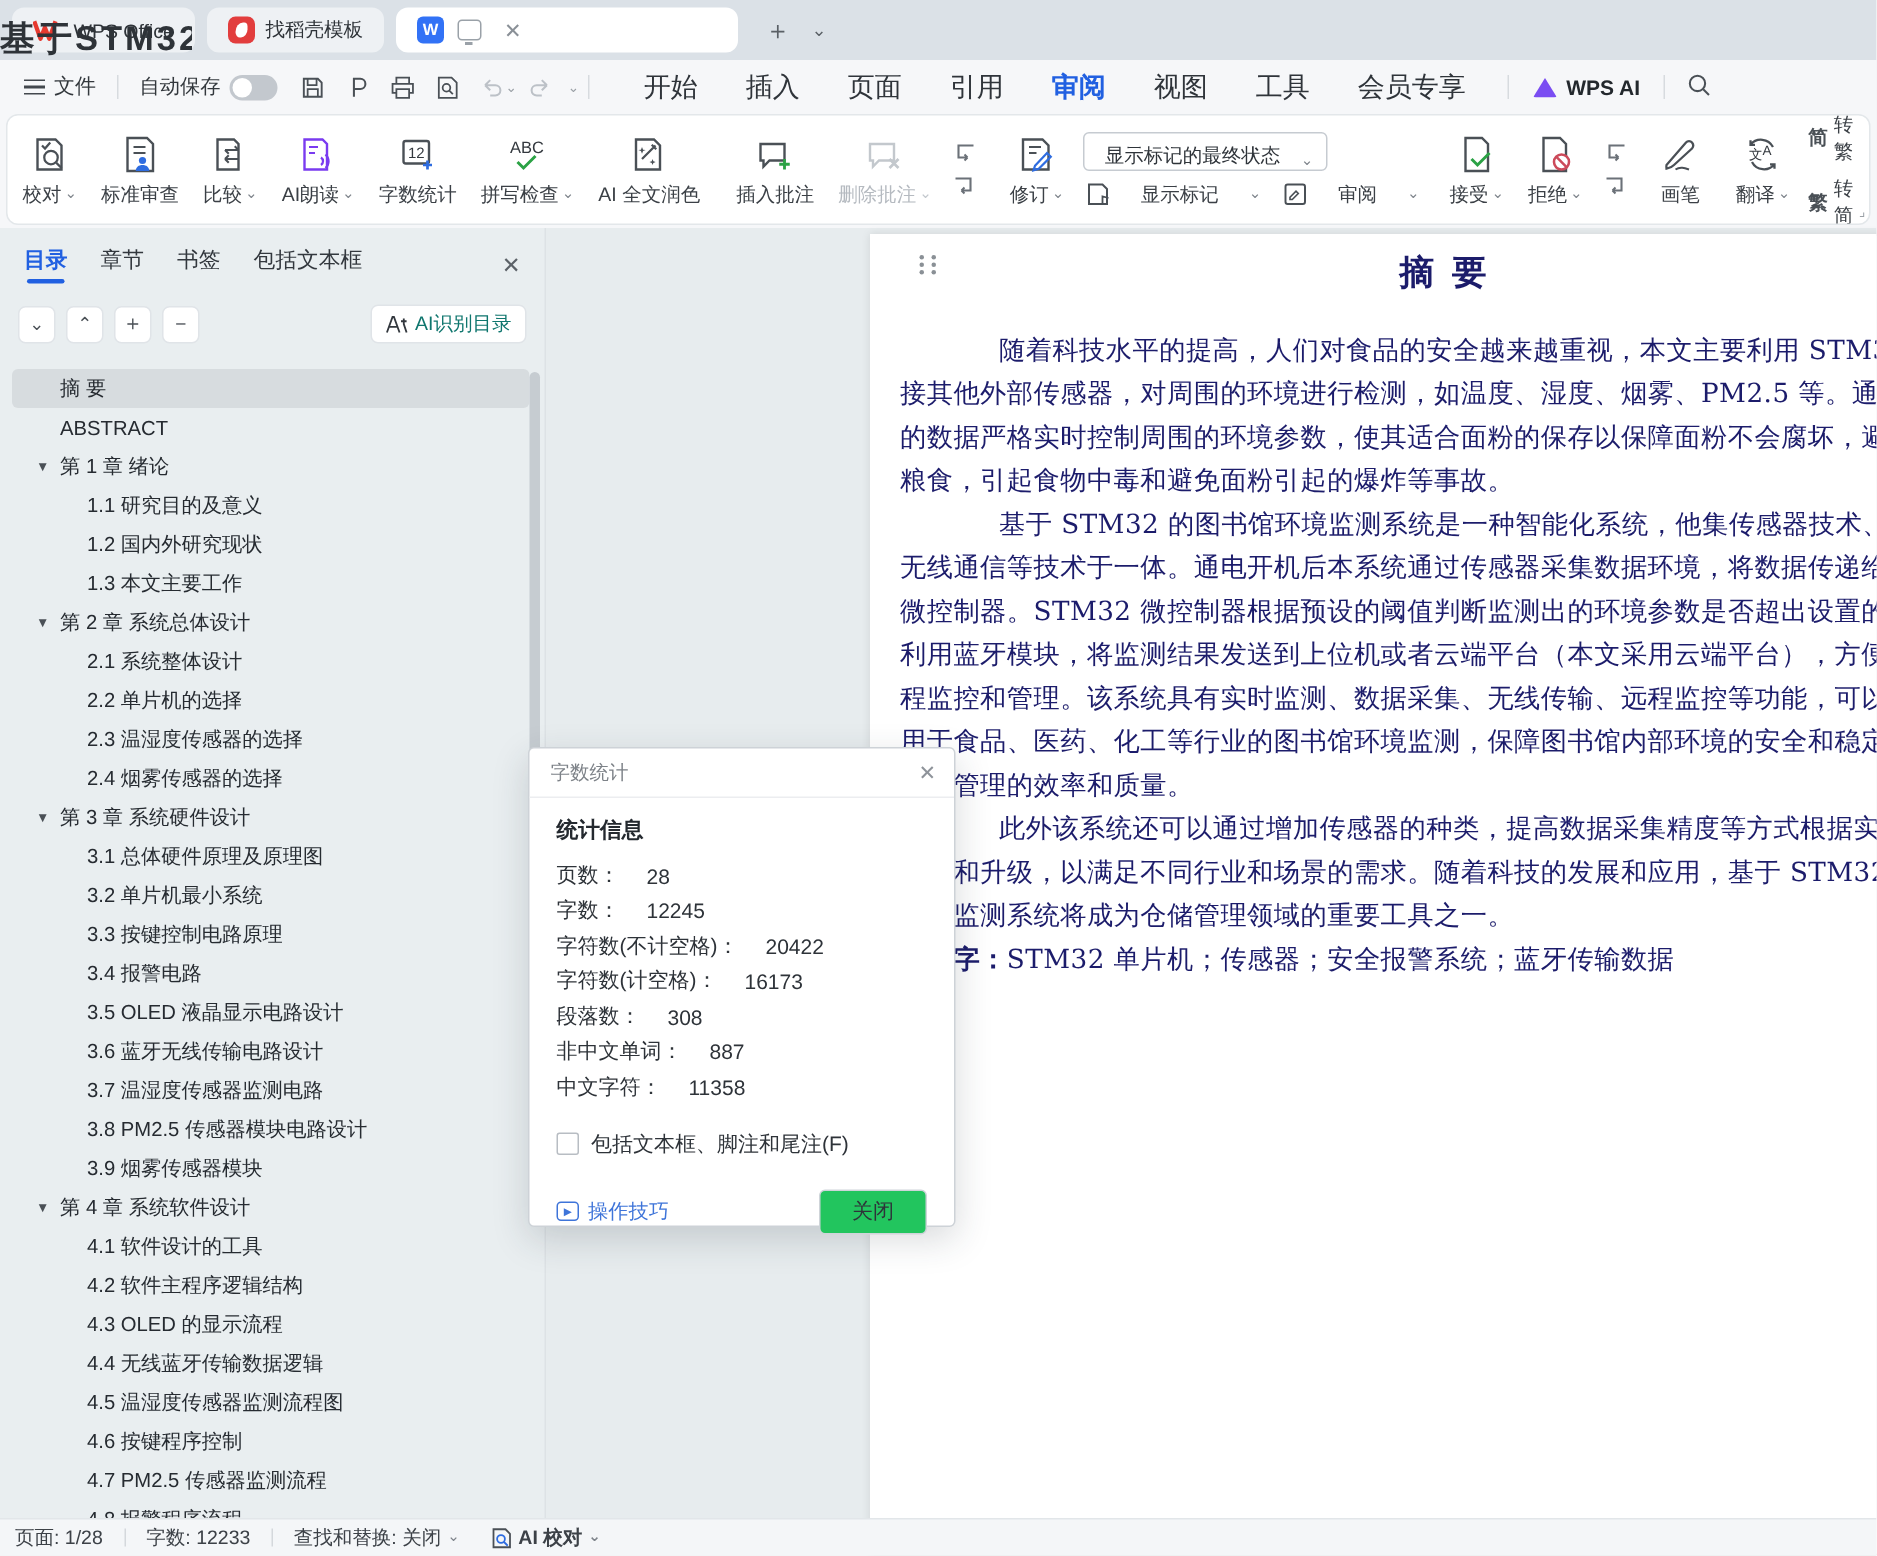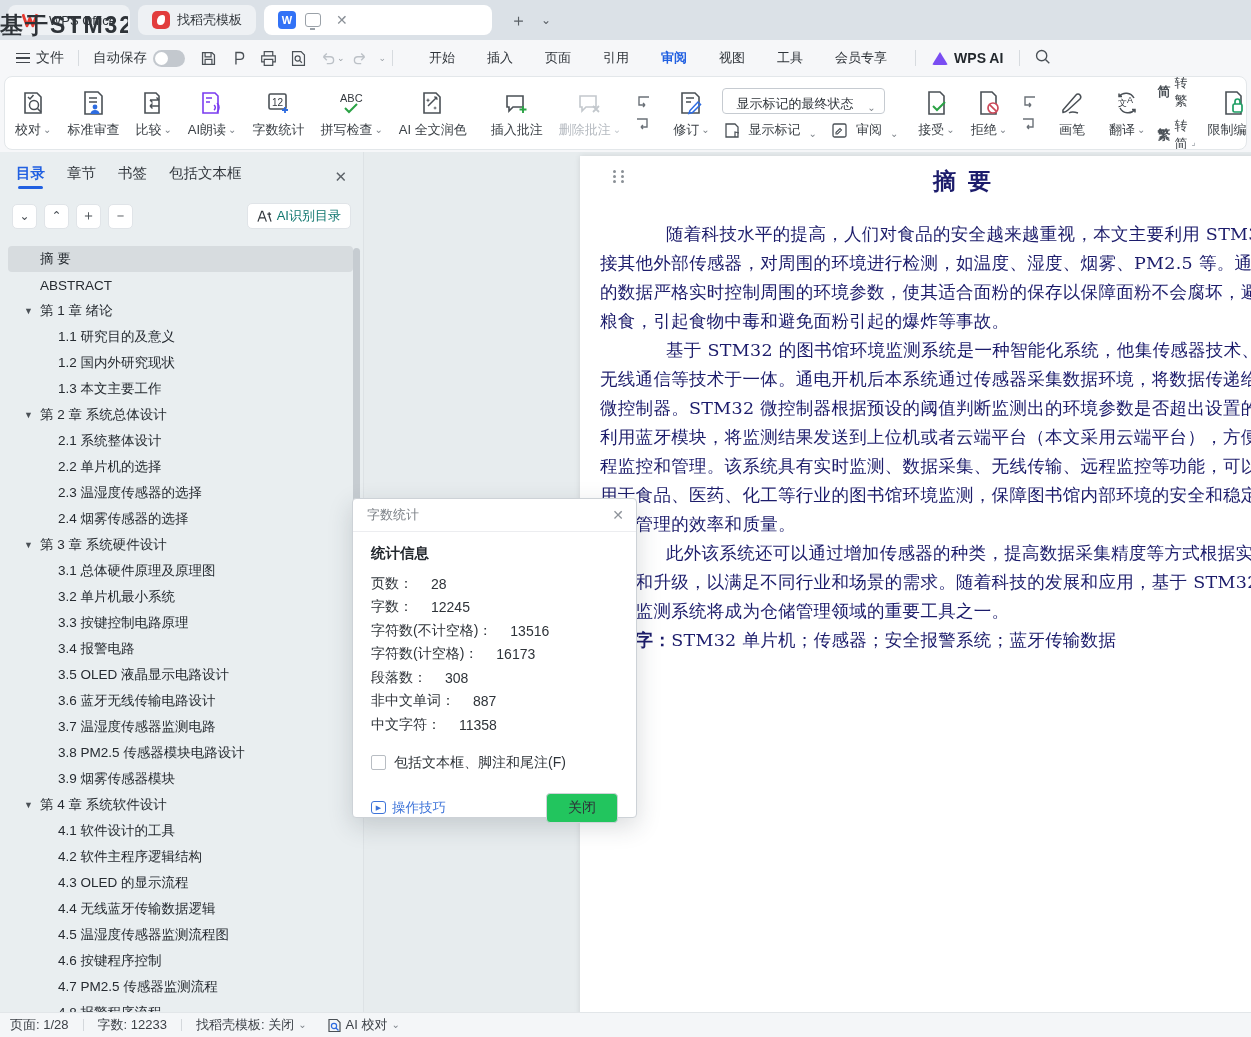--- a/index.html
+++ b/index.html
@@ -31,21 +31,21 @@
   .ham { display:inline-block; width:14px; }
   .ham i { display:block; height:1.5px; background:#43484e; margin:3px 0; }
   .vsep { width:1px; height:16px; background:#d7dbdf; margin:0 6px; }
   .switch { width:32px; height:17px; border-radius:9px; background:#c3c8ce; position:relative; }
   .switch::after { content:""; position:absolute; left:2px; top:2px; width:13px; height:13px; border-radius:50%; background:#fff; }
   .qicon { width:30px; height:24px; display:flex; align-items:center; justify-content:center; color:#4a5056; }
   .qicon.dis { color:#bcc1c7; }
   .qicon svg { width:17px; height:17px; }
   .tinycaret { font-size:9px; color:#9aa0a6; margin-left:-6px; }
   .mtabs { display:flex; align-items:center; gap:0; margin-left:14px; }
-  .mtab { position:relative; padding:22px 16px; font-size:13px; color:#2f343a;text-align:center; }
+  .mtab { position:relative; padding:22px 16px; font-size:18px; color:#2f343a;text-align:center; }
   .mtab.active { color:#2160e1; font-weight:bold; }
   .mtab.active::after { content:""; position:absolute; left:16px; right:16px; bottom:-2px; height:3px; border-radius:2px; background:#2160e1; }
   .wpsai { display:flex; align-items:center; gap:6px; font-size:14px; color:#23282d; font-weight:bold; padding:0 10px; }
   .ai-tri { width:0; height:0; border-left:8px solid transparent; border-right:8px solid transparent; border-bottom:13px solid #7a4df2; border-radius:2px; position:relative; }
   .searchbtn { margin-left:8px; color:#4a5056; }
   .searchbtn svg { width:17px; height:17px; }
 
   
   .rib { position:absolute; top:76px; left:4px; width:1243px; height:74px; background:#fff; border:1px solid #e3e7ea; border-radius:8px; display:flex; align-items:stretch; padding:0 2px; overflow:hidden; }
   .rbtn { display:flex; flex-direction:column; align-items:center; justify-content:center; gap:5px; padding:0 8px; font-size:13px; color:#3b4046; white-space:nowrap; }
@@ -53,21 +53,21 @@
   .rbtn.disabled { color:#b5bac0; }
   .rbtn.disabled svg * { stroke:#c3c8cd !important; fill:none !important; }
   .ric { height:28px; display:flex; align-items:flex-end; justify-content:center; }
   .ric svg { width:26px; height:26px; }
   .caret { font-size:10px; color:#7d838a; line-height:1; }
   .rsep { width:1px; background:#e7eaed; margin:10px 4px; }
   .flagcol { display:flex; flex-direction:column; justify-content:center; gap:9px; padding:0 6px; color:#4a5056; }
   .flagcol svg { width:16px; height:13px; }
   .stackcol { display:flex; flex-direction:column; justify-content:center; gap:7px; padding:0 4px; }
   .markup-select { width:163px; height:26px; border:1px solid #c6cbd1; border-radius:4px; display:flex; align-items:flex-end; justify-content:space-between; padding:0 8px 0 14px; font-size:13px; color:#2f343a; background:#fff; }
-  .minibtn { display:flex; align-items:flex-end; gap:8px; font-size:13px; color:#3b4046; white-space:nowrap; }
+  .minibtn { display:flex; align-items:center; gap:20px; font-size:13px; color:#3b4046; white-space:nowrap; }
   .minibtn svg { width:17px; height:17px; }
   .convrow { display:flex; align-items:center; gap:4px; font-size:13px; color:#3b4046; }
   .convrow .cg { font-size:13px; font-weight:bold; color:#4a5056; }
   .expand-ic { position:absolute; font-size:9px; color:#9aa0a6; }
 
   
   .main { position:absolute; top:152px; left:0; width:1251px; height:860px; background:#e7ecee; }
   .sidebar { position:absolute; top:0; left:0; width:364px; height:860px; background:#e9eef0; border-right:1px solid #dde2e5; }
   .side-tabs { display:flex; align-items:center; gap:22px; padding:12px 16px 6px 16px; font-size:14.5px; color:#33383e; }
   .stab { position:relative; padding-bottom:6px; }
@@ -653,21 +653,21 @@
       <div class="stat">
           <span class="sl">页数：</span>
           <span class="sv">28</span>
         </div>
         <div class="stat">
           <span class="sl">字数：</span>
           <span class="sv">12245</span>
         </div>
         <div class="stat">
           <span class="sl">字符数(不计空格)：</span>
-          <span class="sv">13516</span>
+          <span class="sv">20422</span>
         </div>
         <div class="stat">
           <span class="sl">字符数(计空格)：</span>
           <span class="sv">16173</span>
         </div>
         <div class="stat">
           <span class="sl">段落数：</span>
           <span class="sv">308</span>
         </div>
         <div class="stat">
@@ -691,24 +691,24 @@
       </div>
     </div>
   </div>
 
   <div class="statusbar">
     <span class="sb-item">页面: 1/28</span>
     <span class="sb-sep"></span>
     <span class="sb-item">字数: 12233</span>
     <span class="sb-sep"></span>
     <span class="sb-item">
-      <span>找稻壳模板: 关闭</span>
+      <span>查找和替换: 关闭</span>
       <span class="caret">⌄</span>
     </span>
-    <span class="sb-item" style="margin-left:12px;">
+    <span class="sb-item" style="margin-left:12px;font-weight:bold;">
       <svg viewBox="0 0 15 15">
           <path d="M2 1.5h8l3 3v9H2z" fill="none" stroke="#4a5056" stroke-width="1.2"></path>
           <circle cx="7" cy="8" r="2.6" fill="none" stroke="#2e6ce0" stroke-width="1.2"></circle>
           <path d="M9 10l2.5 2.5" stroke="#2e6ce0" stroke-width="1.2"></path>
         </svg>
       <span>AI 校对</span>
       <span class="caret">⌄</span>
     </span>
   </div>
 

